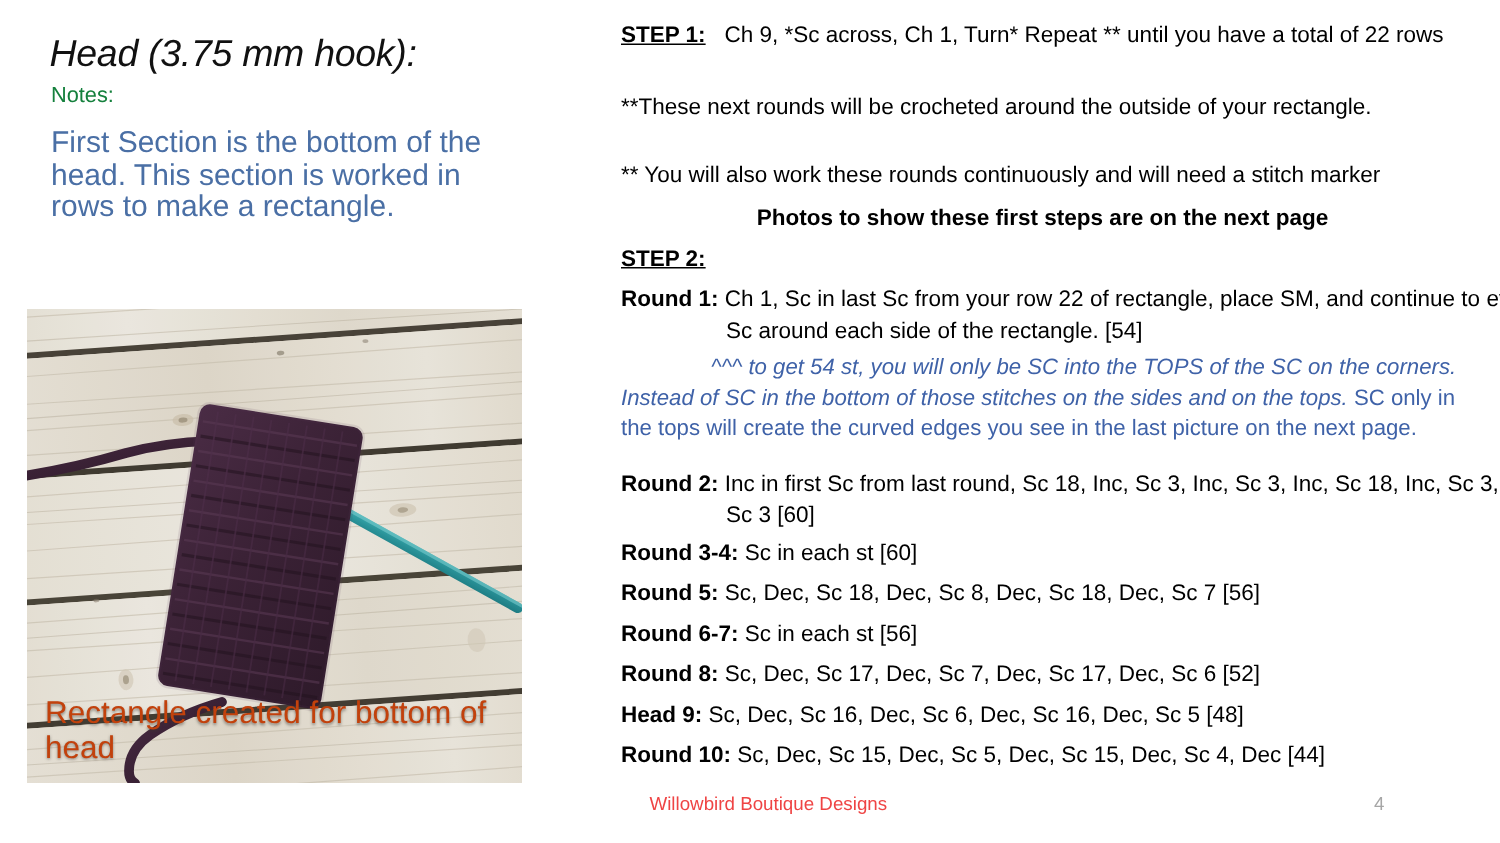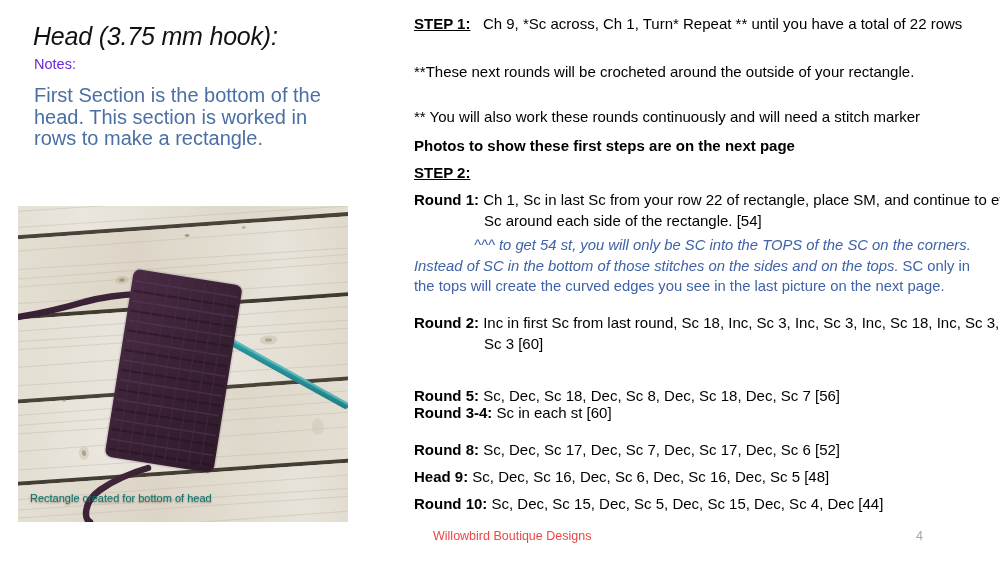--- a/index.html
+++ b/index.html
@@ -35,21 +35,21 @@
     color: #111111;
     letter-spacing: -0.2px;
     white-space: nowrap;
     font-style: italic;
   }
   .notes-label {
     position: absolute;
     left: 34px;
     top: 56px;
     font-size: 14.5px;
-    color: #6d28d9;
+    color: #15803d;
   }
   .notes-body {
     position: absolute;
     left: 34px;
     top: 85px;
     width: 312px;
     font-size: 20px;
     line-height: 21.5px;
     color: #4a6fa5;
   }
@@ -67,23 +67,23 @@
   .photo svg {
     display: block;
     width: 330px;
     height: 316px;
   }
   .photo-caption {
     position: absolute;
     left: 12px;
     right: 4px;
     bottom: 12px;
-    font-size: 11px;
+    font-size: 21px;
     line-height: 23px;
-    color: #0f766e;
+    color: #c2410c;
     text-shadow: 0 1px 2px rgba(60,55,50,0.55);
   }
 
   
   .right-col {
     position: absolute;
     left: 414px;
     top: 0;
     width: 572px;
     height: 562px;
@@ -310,48 +310,51 @@
   </div>
 
   <div class="blk" style="top:62px;">
     <span>**These next rounds will be crocheted around the outside of your rectangle.</span>
   </div>
 
   <div class="blk" style="top:107px;">
     <span>** You will also work these rounds continuously and will need a stitch marker</span>
   </div>
 
-  <div class="blk bold-line" style="top:136px;">
+  <div class="blk bold-line" style="top:136px;text-align:center;">
     <span>Photos to show these first steps are on the next page</span>
   </div>
 
   <div class="blk" style="top:163px;">
     <span class="step-head">STEP 2:</span>
   </div>
 
   <div class="blk hang" style="top:190px;">
     <span class="lbl">Round 1:</span><span> Ch 1, Sc in last Sc from your row 22 of rectangle, place SM, and continue to evenly Sc around each side of the rectangle. [54]</span>
   </div>
 
   <div class="blk blue-note" style="top:235px;">
     <span class="lead"></span><span class="ital">^^^ to get 54 st, you will only be SC into the TOPS of the SC on the corners. Instead of SC in the bottom of those stitches on the sides and on the tops.</span><span> SC only in the tops will create the curved edges you see in the last picture on the next page.</span>
   </div>
 
   <div class="blk hang" style="top:313px;">
     <span class="lbl">Round 2:</span><span> Inc in first Sc from last round, Sc 18, Inc, Sc 3, Inc, Sc 3, Inc, Sc 18, Inc, Sc 3, Inc, Sc 3 [60]</span>
   </div>
 
-  <div class="blk" style="top:359px;margin-top:44px;">
+  <div class="blk" style="top:359px;">
     <span class="lbl">Round 3-4:</span><span> Sc in each st [60]</span>
   </div>
 
   <div class="blk" style="top:386px;">
     <span class="lbl">Round 5:</span><span> Sc, Dec, Sc 18, Dec, Sc 8, Dec, Sc 18, Dec, Sc 7 [56]</span>
   </div>
 
+  <div class="blk" style="top:413px;">
+    <span class="lbl">Round 6-7:</span><span> Sc in each st [56]</span>
+  </div>
 
   <div class="blk" style="top:440px;">
     <span class="lbl">Round 8:</span><span> Sc, Dec, Sc 17, Dec, Sc 7, Dec, Sc 17, Dec, Sc 6 [52]</span>
   </div>
 
   <div class="blk" style="top:467px;">
     <span class="lbl">Head 9:</span><span> Sc, Dec, Sc 16, Dec, Sc 6, Dec, Sc 16, Dec, Sc 5 [48]</span>
   </div>
 
   <div class="blk" style="top:494px;">

